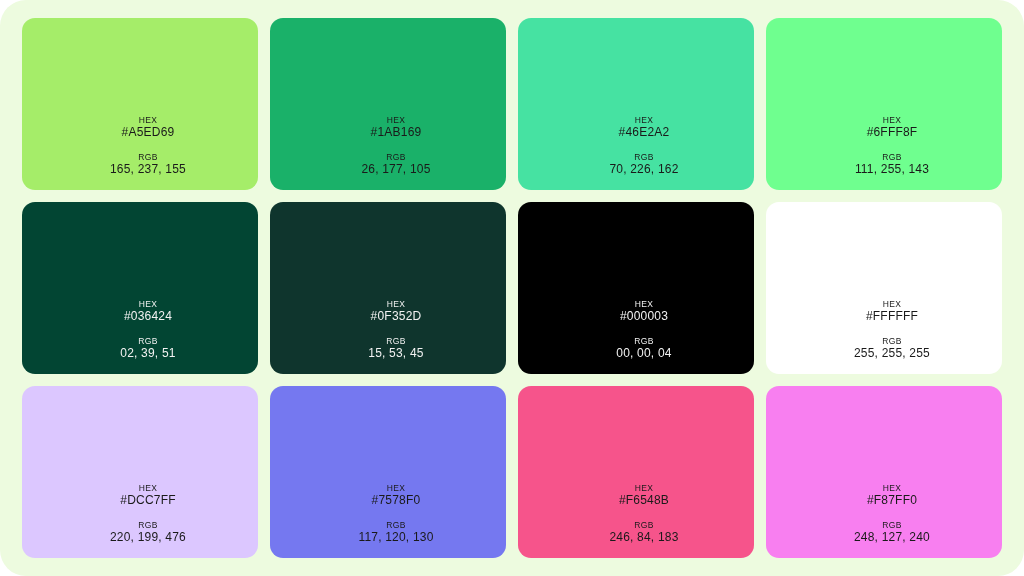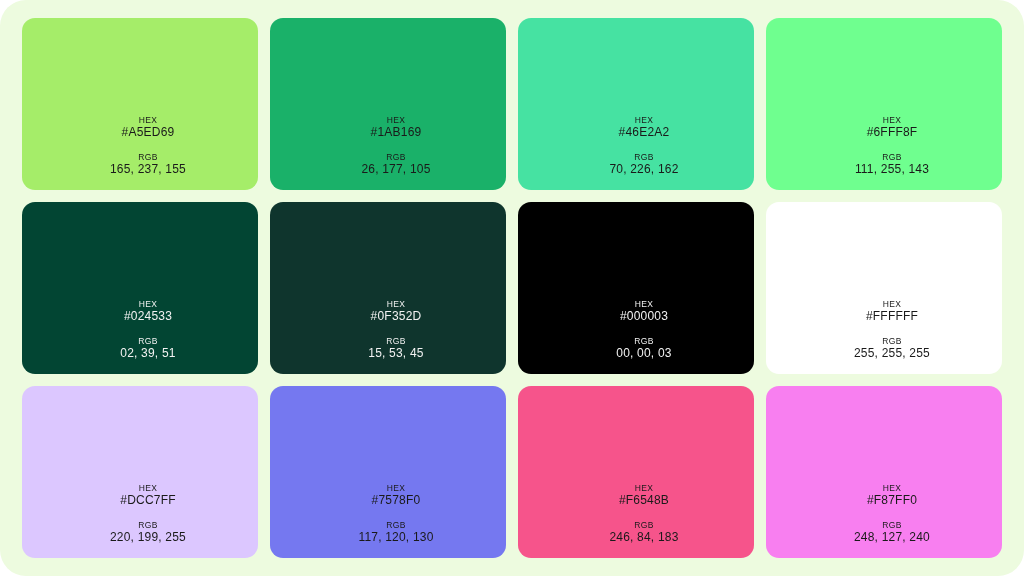--- a/index.html
+++ b/index.html
@@ -123,21 +123,21 @@
         </div>
       </div>
     </div>
   </div>
 
   <div class="swatch-row">
     <div class="swatch-card text-light" style="background: rgb(2, 69, 51);">
       <div class="swatch-info">
         <div class="info-block">
           <span class="info-label">HEX</span>
-          <span class="info-value">#024533</span>
+          <span class="info-value">#036424</span>
         </div>
         <div class="info-block">
           <span class="info-label">RGB</span>
           <span class="info-value">02, 39, 51</span>
         </div>
       </div>
     </div>
     <div class="swatch-card text-light" style="background: rgb(15, 53, 45);">
       <div class="swatch-info">
         <div class="info-block">
@@ -151,21 +151,21 @@
       </div>
     </div>
     <div class="swatch-card text-light" style="background: rgb(0, 0, 0);">
       <div class="swatch-info">
         <div class="info-block">
           <span class="info-label">HEX</span>
           <span class="info-value">#000003</span>
         </div>
         <div class="info-block">
           <span class="info-label">RGB</span>
-          <span class="info-value">00, 00, 03</span>
+          <span class="info-value">00, 00, 04</span>
         </div>
       </div>
     </div>
     <div class="swatch-card text-dark" style="background: rgb(255, 255, 255);">
       <div class="swatch-info">
         <div class="info-block">
           <span class="info-label">HEX</span>
           <span class="info-value">#FFFFFF</span>
         </div>
         <div class="info-block">
@@ -178,21 +178,21 @@
 
   <div class="swatch-row">
     <div class="swatch-card text-dark" style="background: rgb(220, 199, 255);">
       <div class="swatch-info">
         <div class="info-block">
           <span class="info-label">HEX</span>
           <span class="info-value">#DCC7FF</span>
         </div>
         <div class="info-block">
           <span class="info-label">RGB</span>
-          <span class="info-value">220, 199, 255</span>
+          <span class="info-value">220, 199, 476</span>
         </div>
       </div>
     </div>
     <div class="swatch-card text-dark" style="background: rgb(117, 120, 240);">
       <div class="swatch-info">
         <div class="info-block">
           <span class="info-label">HEX</span>
           <span class="info-value">#7578F0</span>
         </div>
         <div class="info-block">

